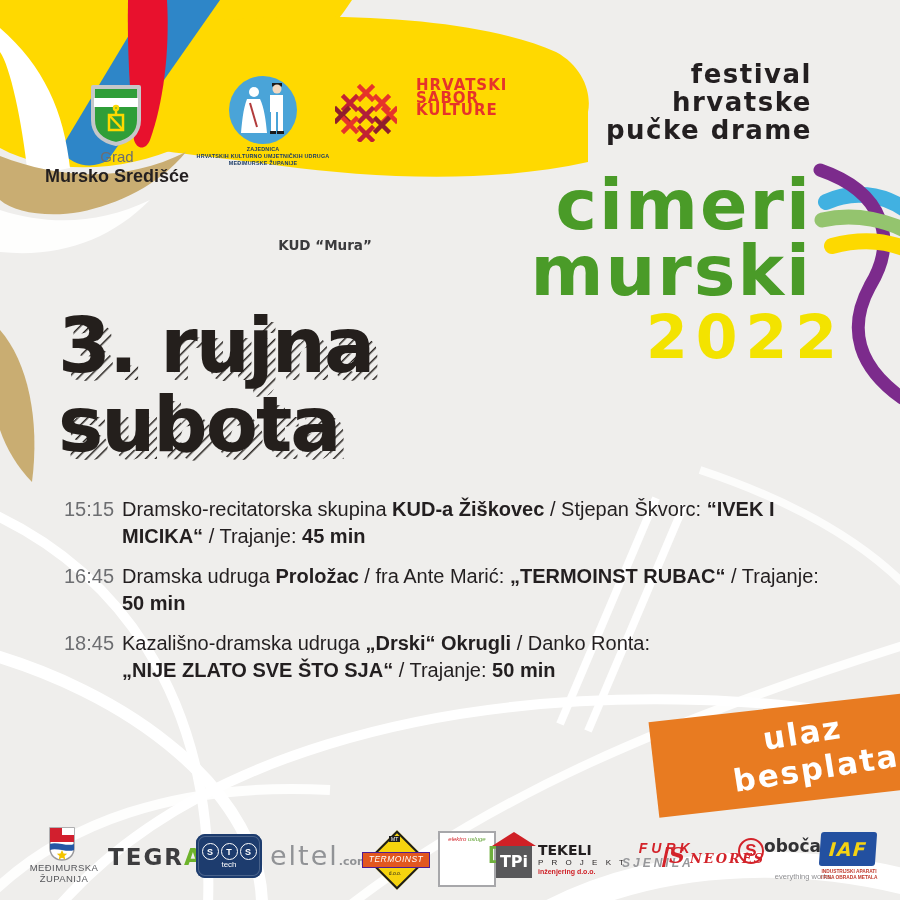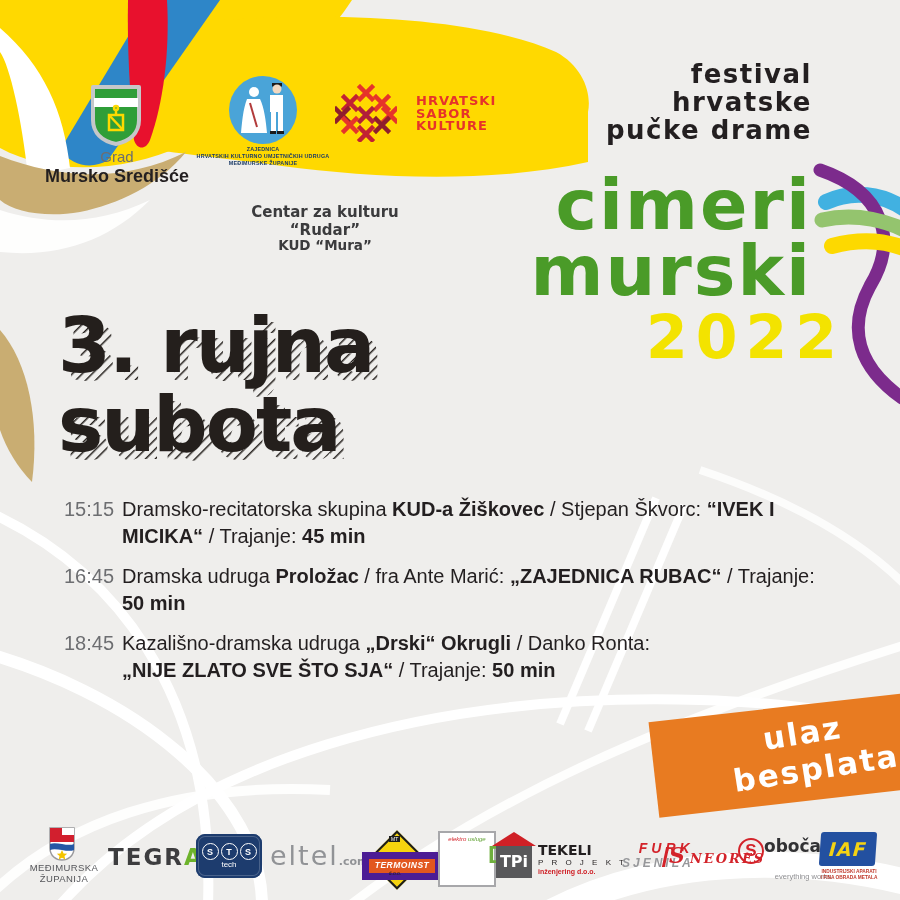--- a/index.html
+++ b/index.html
@@ -10,21 +10,21 @@
   .bg{position:absolute;left:0;top:0;z-index:0;}
 
   
   .city-logo{left:88px;top:84px;z-index:2;}
   .city-cap1{left:60px;top:148px;width:114px;text-align:center;font-size:15px;color:#6d6e71;z-index:2;}
   .city-cap2{left:30px;top:166px;width:174px;text-align:center;font-size:18px;font-weight:bold;color:#231f20;z-index:2;}
   .zaj-logo{left:228px;top:75px;z-index:2;}
   .zaj-cap{left:183px;top:146px;width:160px;text-align:center;z-index:2;color:#1b3a66;
            font-size:5.4px;line-height:7px;font-weight:bold;letter-spacing:.2px;}
   .sabor-logo{left:335px;top:84px;z-index:2;}
-  .sabor-text{left:416px;top:95px;z-index:2;color:#e6332a;font-weight:bold;font-size:13px;
+  .sabor-text{left:416px;top:79px;z-index:2;color:#e6332a;font-weight:bold;font-size:15px;
               line-height:12.5px;letter-spacing:1px;font-family:"DejaVu Sans",sans-serif;}
   .org{z-index:2;text-align:center;color:#3b3b3d;font-weight:bold;font-family:"DejaVu Sans",sans-serif;}
   .org1{left:215px;top:203px;width:220px;font-size:15px;}
   .org2{left:215px;top:237px;width:220px;font-size:13.5px;}
 
   
   .festival{right:88px;top:60px;z-index:2;text-align:right;font-family:"DejaVu Sans",sans-serif;
             font-weight:bold;font-size:26px;line-height:28px;letter-spacing:1.5px;color:#231f20;}
   .fname{right:88px;top:172px;z-index:2;text-align:right;font-family:"DejaVu Sans",sans-serif;
          font-weight:bold;font-size:70px;line-height:66px;letter-spacing:2px;color:#4a9b28;}
@@ -64,22 +64,22 @@
   .sts-row{display:flex;gap:2px;}
   .sts-c{width:15px;height:15px;border:1.5px solid #fff;border-radius:50%;color:#fff;font-size:9px;
          font-weight:bold;display:flex;align-items:center;justify-content:center;}
   .sts-sub{color:#fff;font-size:8px;line-height:9px;}
   .eltel{left:270px;top:20px;color:#919396;font-size:27px;letter-spacing:2px;font-family:"DejaVu Sans",sans-serif;}
   .eltel .tld{font-size:11px;letter-spacing:0;font-weight:bold;}
   .termo{left:362px;top:10px;width:66px;height:58px;}
   .termo-diamond{position:absolute;left:14px;top:9px;width:38px;height:38px;background:#f6d40e;
                  border:2px solid #1d1d1b;transform:rotate(45deg);}
   .termo-mt{position:absolute;left:27px;top:6px;background:#1d1d1b;color:#fff;font-size:5px;padding:0 2px;}
-  .termo-band{position:absolute;left:0;top:22px;width:66px;height:14px;background:#e2571f;border:7px solid #4c1d95;
-              color:#fff;font-size:8.5px;font-weight:bold;font-style:italic;text-align:center;line-height:13px;letter-spacing:.5px;}
+  .termo-band{position:absolute;left:0;top:22px;width:66px;height:14px;background:#e2571f;border:1px solid #4c1d95;
+              color:#fff;font-size:8.5px;font-weight:normal;font-style:italic;text-align:center;line-height:13px;letter-spacing:.5px;}
   .termo-sub{position:absolute;left:0;top:40px;width:66px;text-align:center;font-size:5px;color:#1d1d1b;}
   .dk{left:438px;top:11px;width:54px;height:52px;border:2px solid #a7a7aa;background:#fff;text-align:center;}
   .dk-l1{font-size:6px;font-style:italic;margin-top:3px;}
   .dk-l1 .e{color:#d3232a;} .dk-l1 .u{color:#5da02f;}
   .dk-big{font-size:24px;font-weight:bold;line-height:26px;padding-left:48px;}
   .dk-big .d{color:#6faf3e;} .dk-big .k{color:#8f9093;}
   .dk-bolt{color:#e2231a;font-size:15px;font-family:"DejaVu Sans",sans-serif;}
   .tpi-roof{left:492px;top:12px;width:0;height:0;border-left:22px solid transparent;
             border-right:22px solid transparent;border-bottom:14px solid #cf2026;}
   .tpi-box{left:496px;top:26px;width:36px;height:32px;background:#58585a;color:#fff;font-weight:bold;
@@ -192,21 +192,20 @@
           <path d="M25,44 L37,56 M37,44 L25,56"></path>
         </g>
     </g>
   </svg>
   <div class="abs sabor-text">
     <div>HRVATSKI</div>
     <div>SABOR</div>
     <div>KULTURE</div>
   </div>
 
-  <div class="abs org org1">Centar za kulturu “Rudar”</div>
   <div class="abs org org2">KUD “Mura”</div>
 
   <div class="abs festival">
     <div>festival</div>
     <div>hrvatske</div>
     <div>pučke drame</div>
   </div>
   <div class="abs fname">
     <div>cimeri</div>
     <div>murski</div>
@@ -226,21 +225,21 @@
   </svg>
 
   <div class="abs schedule">
     <div class="srow">
       <div class="stime">15:15</div>
       <div class="stext"><span>Dramsko-recitatorska skupina </span><span class="b">KUD-a Žiškovec</span><span> / Stjepan Škvorc: </span><span class="b">“IVEK I
 MICIKA“</span><span> / Trajanje: </span><span class="b">45 min</span></div>
     </div>
     <div class="srow">
       <div class="stime">16:45</div>
-      <div class="stext"><span>Dramska udruga </span><span class="b">Proložac</span><span> / fra Ante Marić: </span><span class="b">„ZAJEDNICA RUBAC“</span><span> / Trajanje:
+      <div class="stext"><span>Dramska udruga </span><span class="b">Proložac</span><span> / fra Ante Marić: </span><span class="b">„TERMOINST RUBAC“</span><span> / Trajanje:
 </span><span class="b">50 min</span></div>
     </div>
     <div class="srow">
       <div class="stime">18:45</div>
       <div class="stext"><span>Kazališno-dramska udruga </span><span class="b">„Drski“ Okrugli</span><span> / Danko Ronta:
 </span><span class="b">„NIJE ZLATO SVE ŠTO SJA“</span><span> / Trajanje: </span><span class="b">50 min</span></div>
     </div>
   </div>
 
   <div class="abs badge">

